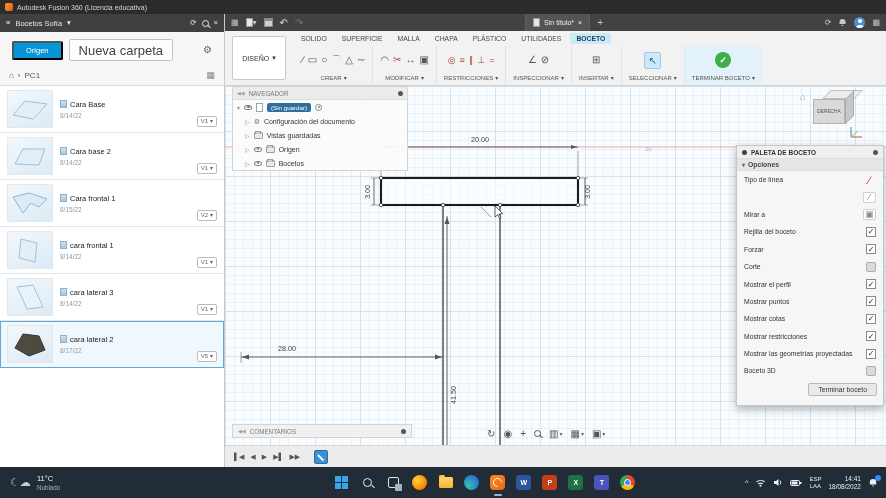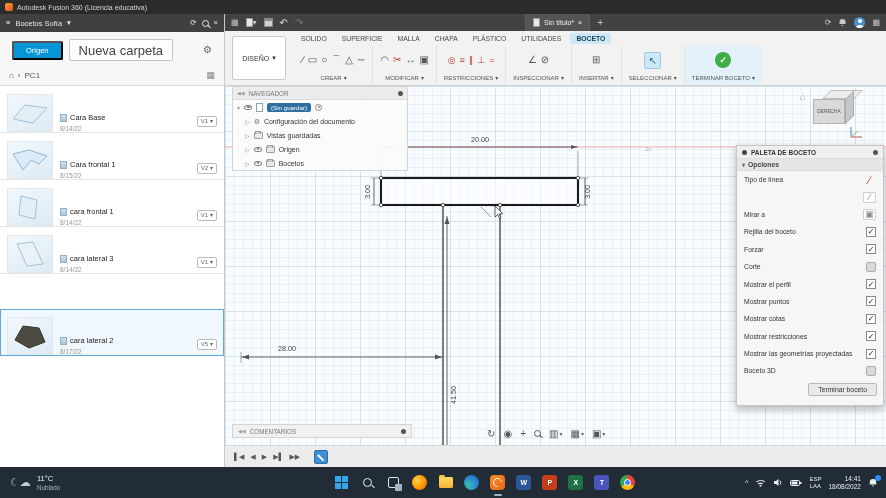--- a/index.html
+++ b/index.html
@@ -19,22 +19,22 @@
   .dp-tabs{display:flex;margin:6px 12px 0;border:1px solid #c3c3c3;border-radius:2px;overflow:hidden;flex:none;}
   .dp-tab{flex:1;text-align:center;padding:3px 0;background:#e6e6e6;color:#666;font-size:7.5px;}
   .dp-tab.active{background:#fff;color:#222;}
   .dp-actions{display:flex;align-items:center;gap:6px;padding:7px 12px;flex:none;}
   .btn-blue{background:#0696d7;color:#fff;border-radius:2px;padding:3px 12px;font-size:7.5px;}
   .btn-light{background:#fdfdfd;border:1px solid #c3c3c3;border-radius:2px;padding:2.5px 9px;font-size:13px;color:#444;}
   .dp-actions .gear{margin-left:auto;color:#666;font-size:10px;}
   .dp-crumb{display:flex;align-items:center;gap:4px;padding:3px 9px 5px;border-bottom:1px solid #ddd;color:#555;flex:none;}
   .dp-crumb .grid{margin-left:auto;color:#888;font-size:9px;}
   .dp-list{flex:1;background:#fff;overflow:hidden;}
-  .dp-item{height:47px;display:flex;align-items:flex-end;gap:7px;padding:0 7px;border-bottom:1px solid #e6e6e6;position:relative;background:#fff;}
-  .dp-item.selected{outline:1.5px solid #5ea9d8;outline-offset:-1.5px;background:#f1f8fd;margin-top:35px;}
+  .dp-item{height:47px;display:flex;align-items:center;gap:7px;padding:0 7px;border-bottom:1px solid #e6e6e6;position:relative;background:#fff;}
+  .dp-item.selected{outline:1.5px solid #5ea9d8;outline-offset:-1.5px;background:#f1f8fd;}
   .thumb{width:46px;height:38px;background:linear-gradient(150deg,#f3f8fc,#dcEAF4);border:1px solid #e1e9ef;flex:none;display:flex;align-items:center;justify-content:center;}
   .meta{display:flex;flex-direction:column;justify-content:center;}
   .nm{font-size:7.5px;color:#222;display:flex;gap:3px;align-items:center;}
   .mini{width:7px;height:8px;background:linear-gradient(#cfe0ec,#a9c6da);border:1px solid #8fb0c6;flex:none;}
   .dt{font-size:6.5px;color:#999;margin-top:3px;}
   .ver{position:absolute;right:7px;bottom:5px;border:1px solid #bbb;border-radius:2px;font-size:6px;color:#666;padding:0 3px;line-height:9px;background:#fff;display:flex;gap:2px;align-items:center;}
 
   
   .appbar{position:absolute;left:225px;top:14px;right:0;height:17px;background:#424242;display:flex;align-items:center;color:#c9c9c9;padding:0 6px;gap:7px;}
   .appbar .sp{flex:1;}
@@ -189,20 +189,38 @@
               <span>Cara Base</span>
             </span>
         <span class="dt">8/14/22</span>
           </span>
         <span class="ver">
             <span>V1</span>
             <span>▾</span>
           </span>
       </div>
 
+      <div class="dp-item">
+        <span class="thumb">
+            <svg width="42" height="32">
+              <polygon points="6,24 14,9 36,9 30,25" fill="#e4eef6" stroke="#9fc2da" stroke-width="1"></polygon>
+            </svg>
+          </span>
+        <span class="meta">
+            <span class="nm">
+              <span class="mini"></span>
+              <span>Cara base 2</span>
+            </span>
+        <span class="dt">8/14/22</span>
+          </span>
+        <span class="ver">
+            <span>V1</span>
+            <span>▾</span>
+          </span>
+      </div>
 
       <div class="dp-item">
         <span class="thumb">
             <svg width="42" height="32">
               <path d="M4 10 L20 6 L38 12 L30 20 L22 16 L14 26 Z" fill="#dcebf5" stroke="#8fb8d4" stroke-width="1"></path>
             </svg>
           </span>
         <span class="meta">
             <span class="nm">
               <span class="mini"></span>

